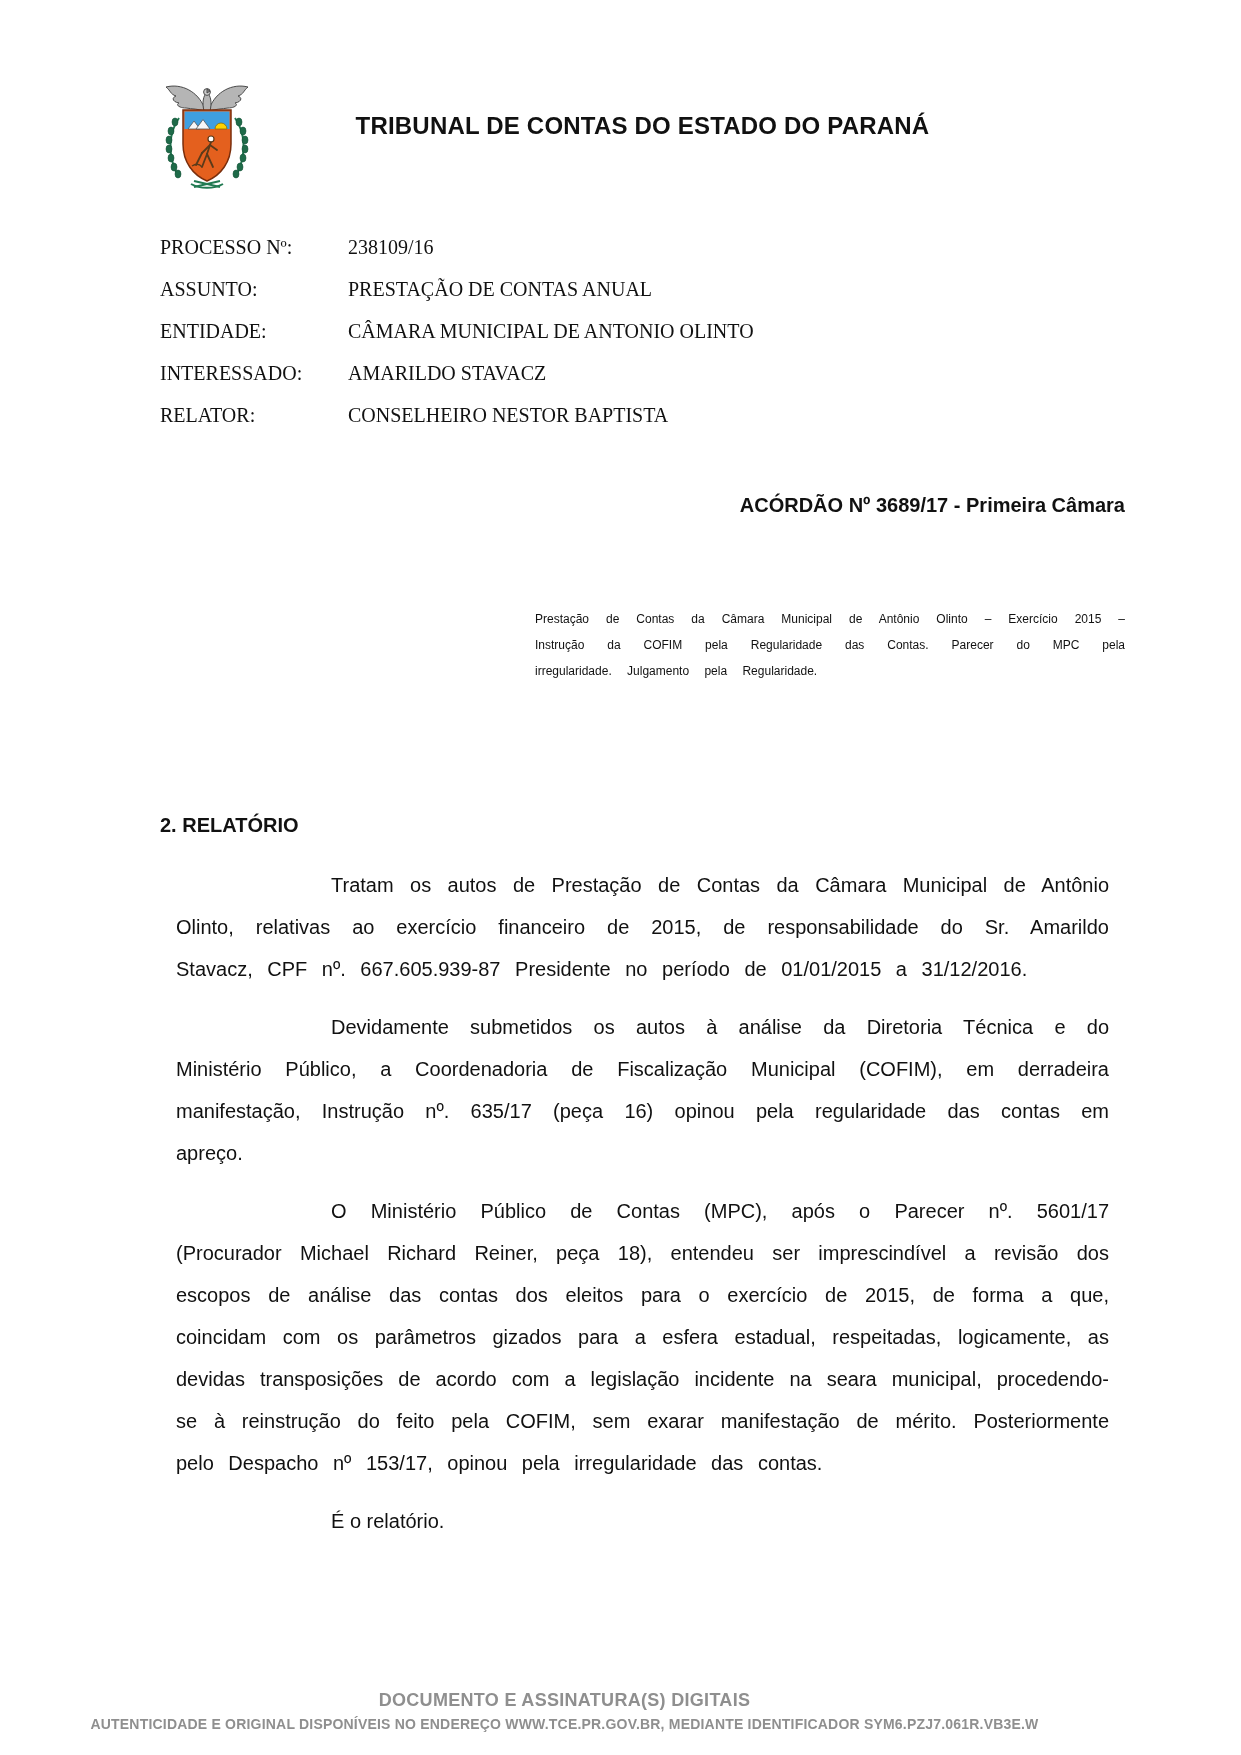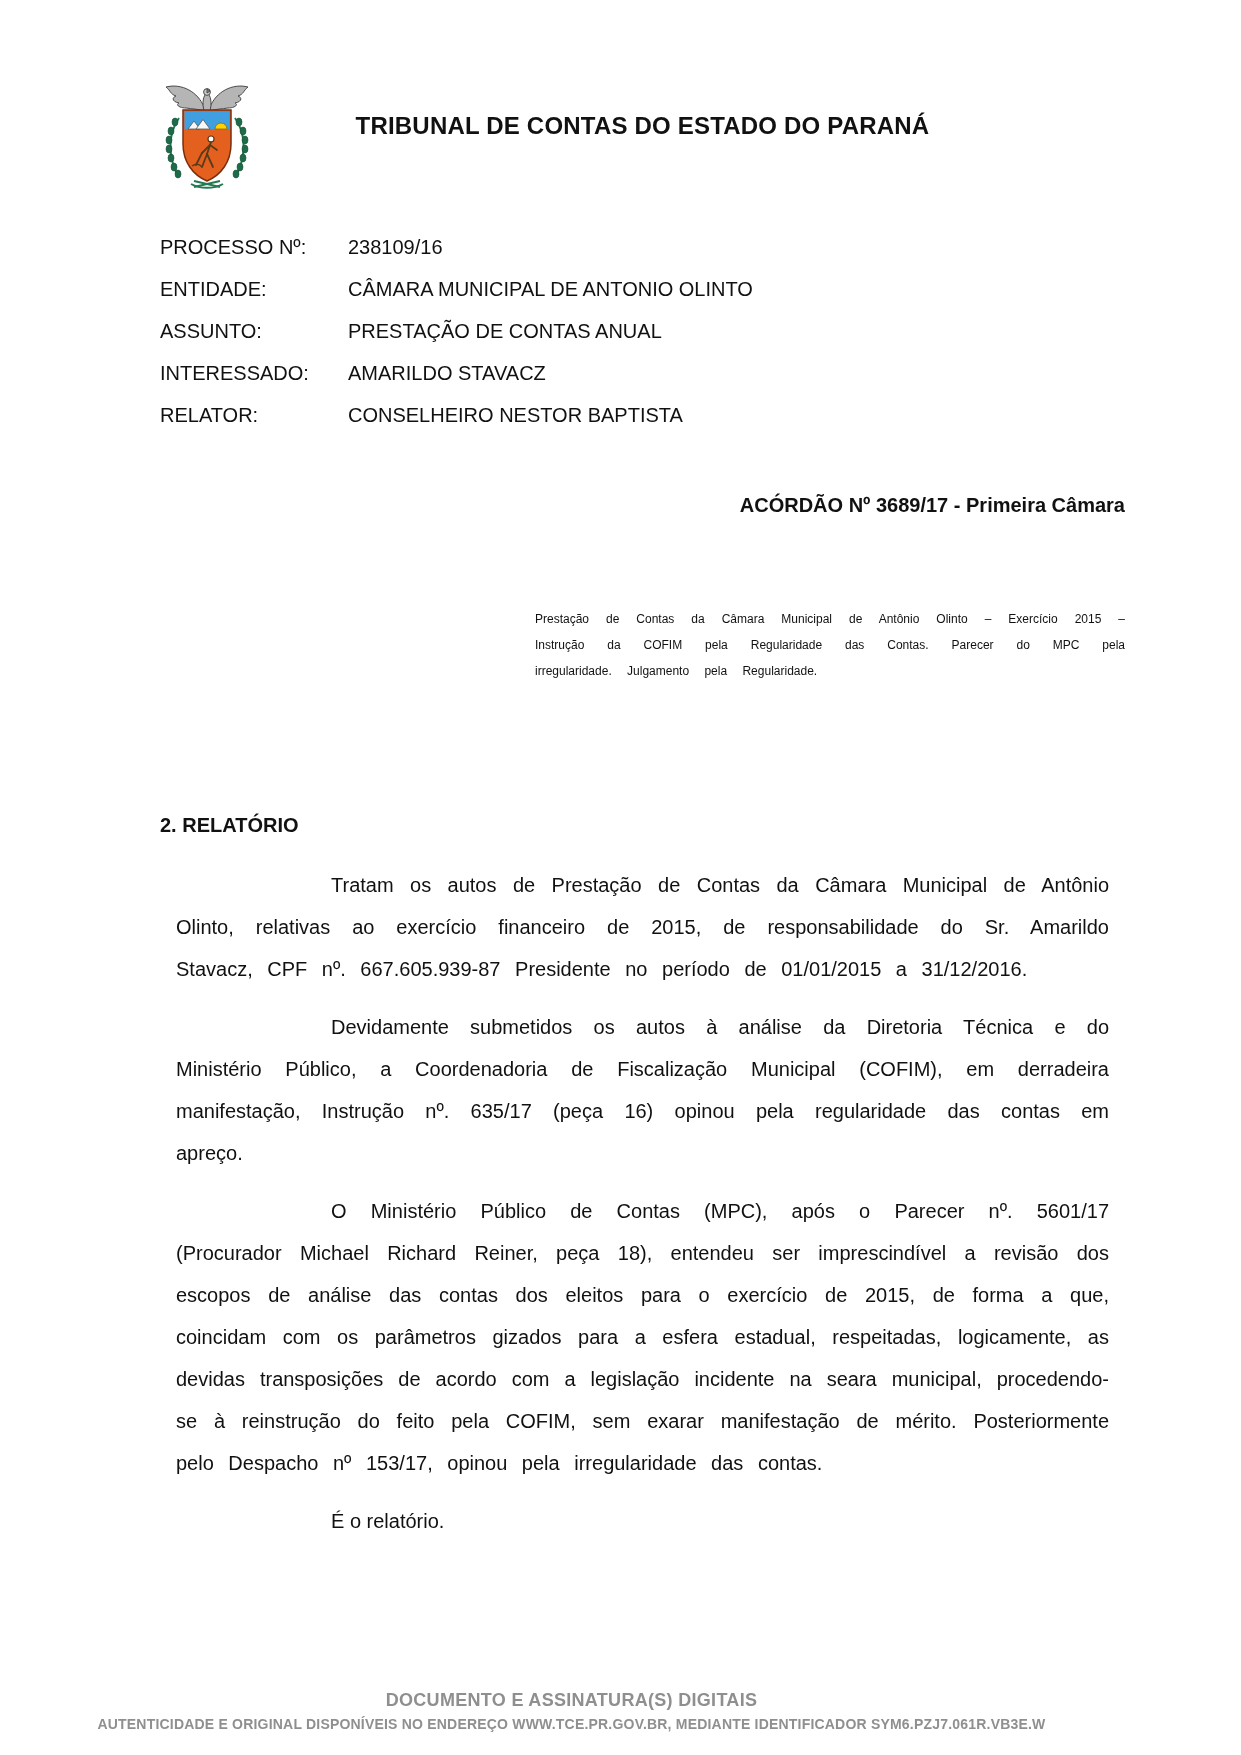--- a/index.html
+++ b/index.html
@@ -3,35 +3,35 @@
 <meta charset="utf-8">
 <style>
   html,body{margin:0;padding:0;background:#ffffff;}
   .page{
     position:relative;
     width:1129px;height:1755px;
     background:#ffffff;
     font-family:"Liberation Sans", sans-serif;
     color:#111111;
     overflow:hidden;
-    padding-left:14px;
   }
   
   .coat{
     position:absolute;left:158px;top:80px;width:98px;height:112px;
   }
   .doc-title{
     position:absolute;left:160px;width:965px;top:112px;
     text-align:center;font-size:24px;font-weight:bold;
     letter-spacing:0.2px;white-space:nowrap;
   }
   
   .meta{
     position:absolute;left:160px;top:226px;width:965px;
     font-size:20px;
+    font-family:Liberation Serif, serif;
   }
   .meta-row{display:flex;height:42px;align-items:center;}
   .meta-label{width:188px;flex:0 0 188px;}
   .meta-value{flex:1;}
   
   .acordao{
     position:absolute;left:160px;top:494px;width:965px;
     text-align:right;font-weight:bold;font-size:20px;white-space:nowrap;
   }
   
@@ -126,26 +126,26 @@
   </div>
 
   <div class="doc-title">TRIBUNAL DE CONTAS DO ESTADO DO PARANÁ</div>
 
   <div class="meta">
     <div class="meta-row">
       <span class="meta-label">PROCESSO Nº:</span>
       <span class="meta-value">238109/16</span>
     </div>
     <div class="meta-row">
+      <span class="meta-label">ASSUNTO:</span>
+      <span class="meta-value">PRESTAÇÃO DE CONTAS ANUAL</span>
+    </div>
+    <div class="meta-row">
       <span class="meta-label">ENTIDADE:</span>
       <span class="meta-value">CÂMARA MUNICIPAL DE ANTONIO OLINTO</span>
-    </div>
-    <div class="meta-row">
-      <span class="meta-label">ASSUNTO:</span>
-      <span class="meta-value">PRESTAÇÃO DE CONTAS ANUAL</span>
     </div>
     <div class="meta-row">
       <span class="meta-label">INTERESSADO:</span>
       <span class="meta-value">AMARILDO STAVACZ</span>
     </div>
     <div class="meta-row">
       <span class="meta-label">RELATOR:</span>
       <span class="meta-value">CONSELHEIRO NESTOR BAPTISTA</span>
     </div>
   </div>

